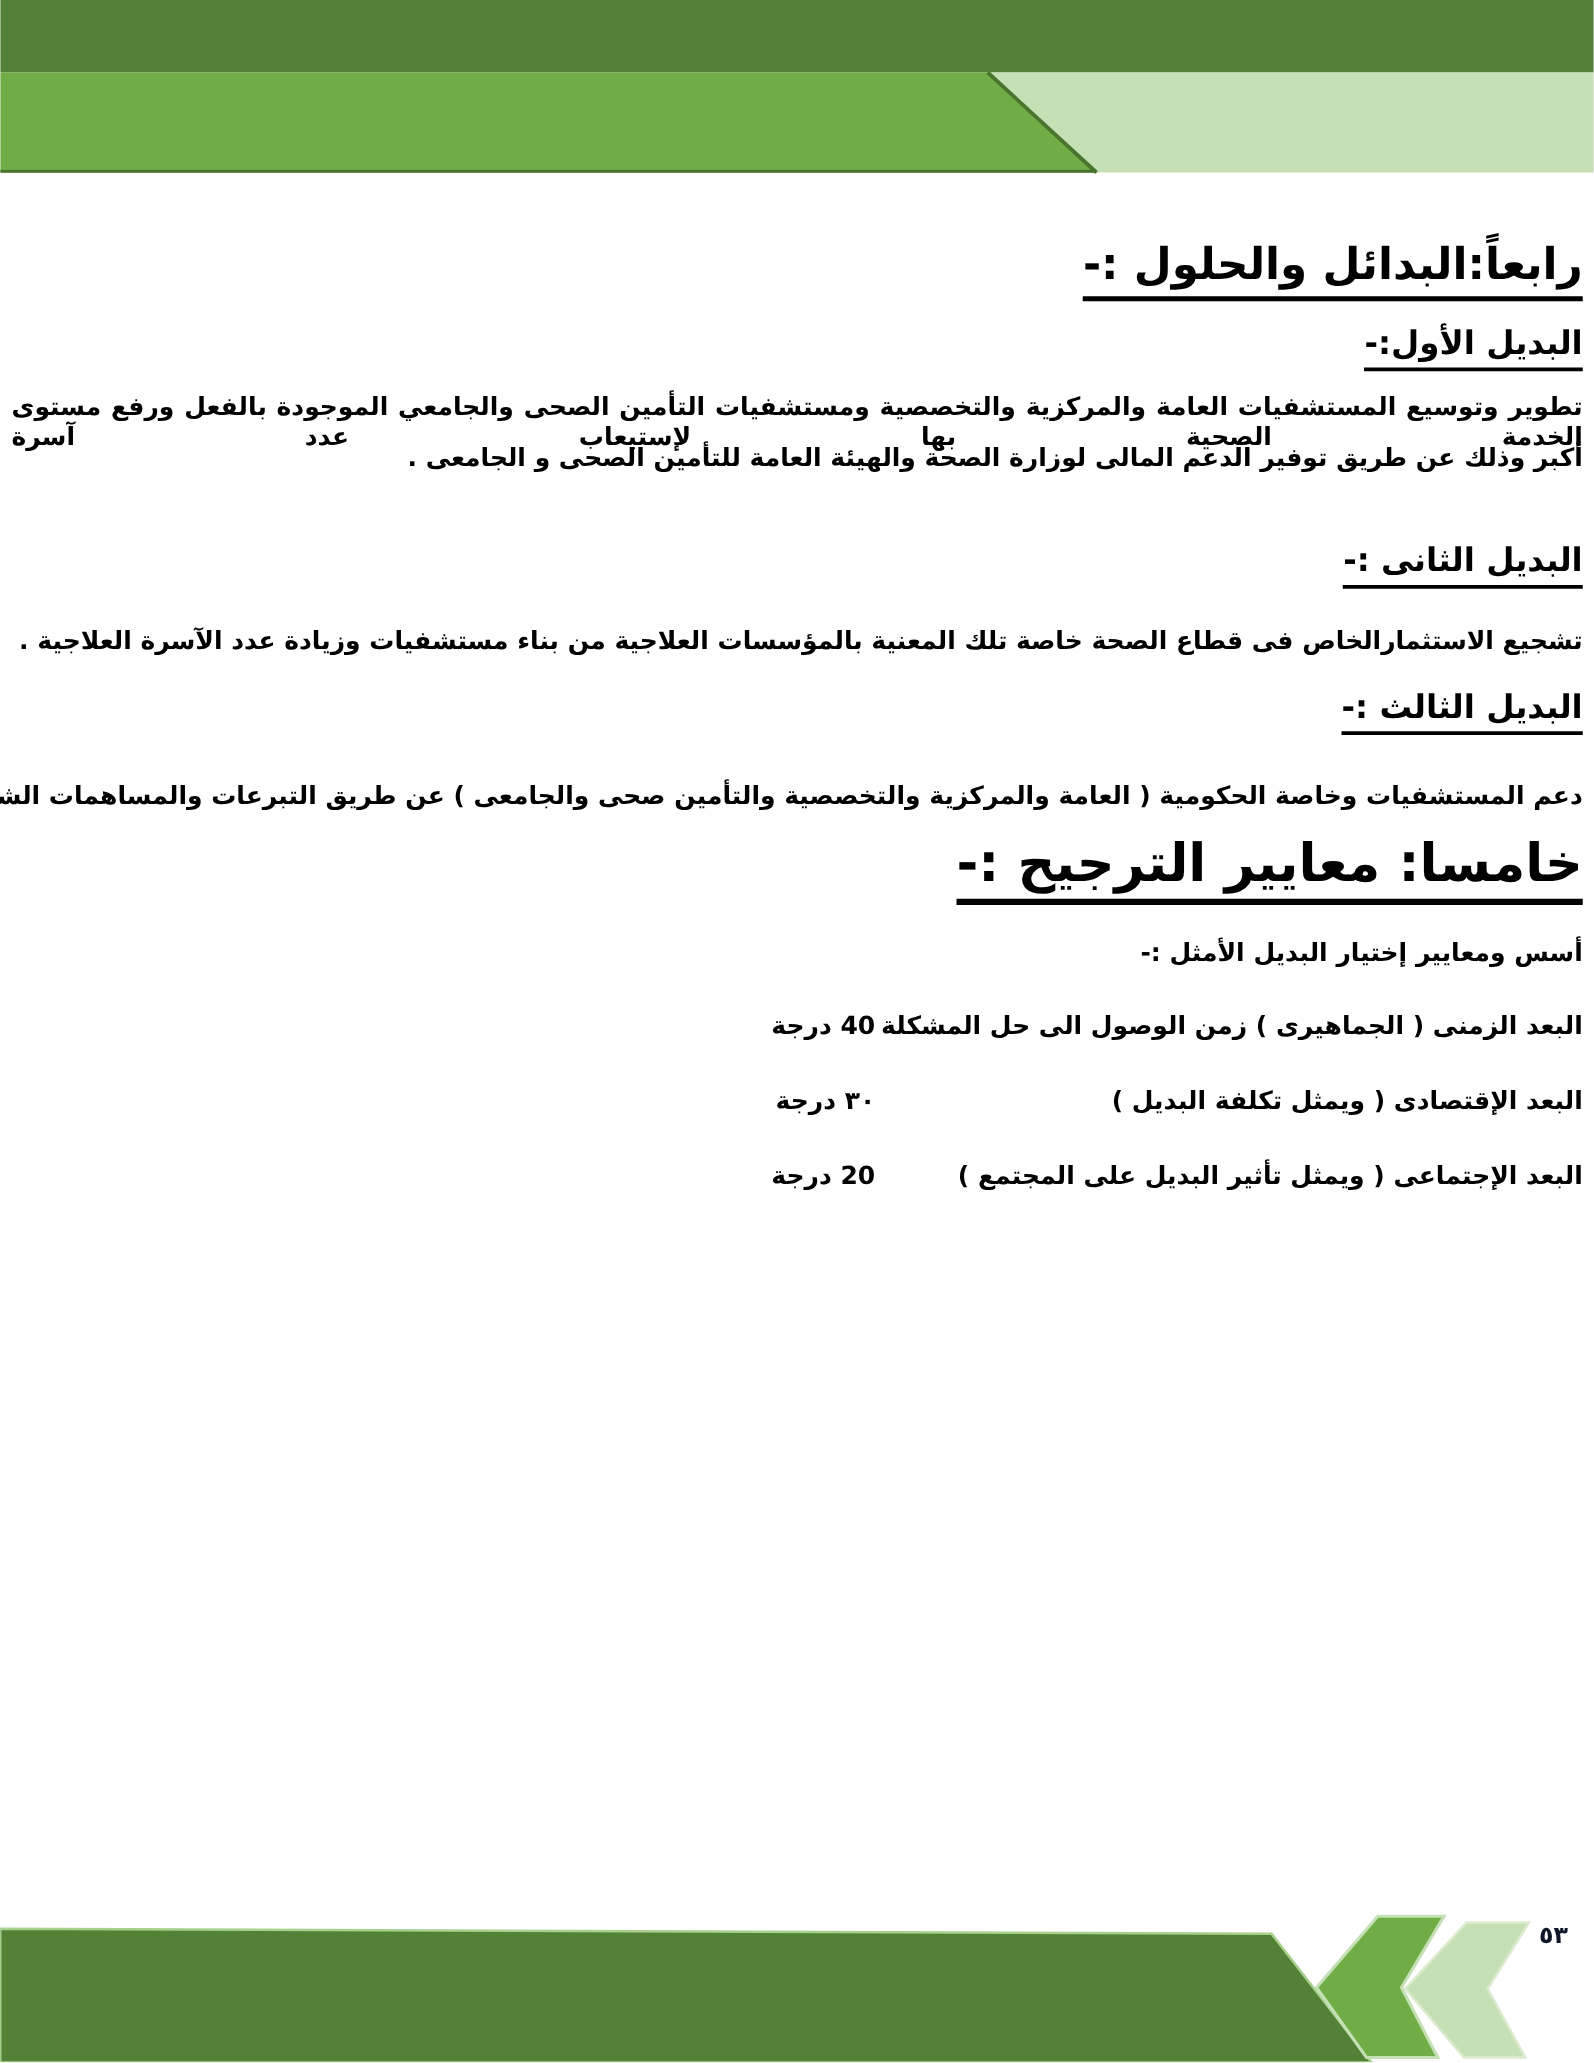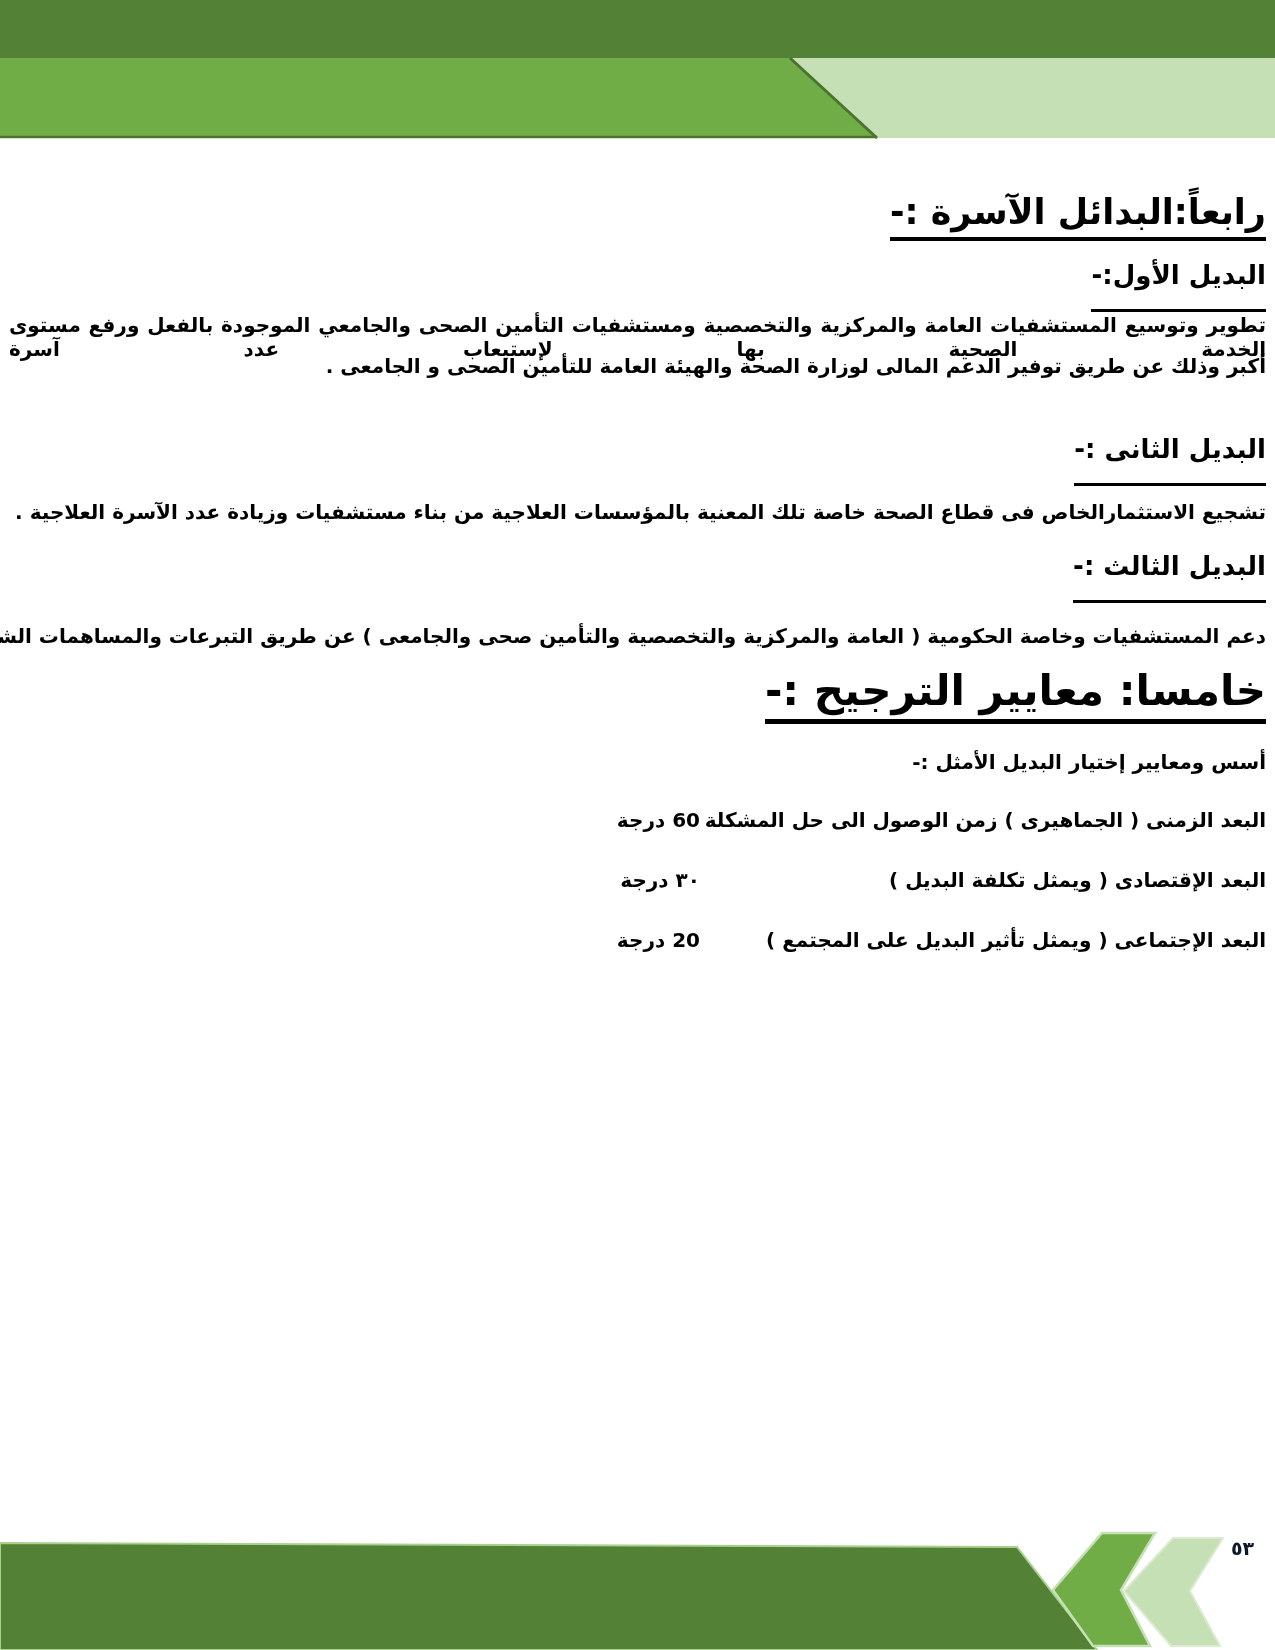--- a/index.html
+++ b/index.html
@@ -14,21 +14,21 @@
   }
   
   .deco{position:absolute;left:0;width:1275px;pointer-events:none;}
   .deco.header{top:0;height:150px;}
   .deco.footer{bottom:0;height:185px;}
   .deco svg{display:block;width:100%;height:100%;}
   
   .blk{position:absolute;right:9px;color:#000;white-space:nowrap;}
   .title{top:192px;font-size:35px;font-weight:bold;letter-spacing:0;
          border-bottom:4px solid #000;padding-bottom:5px;}
-  .alt-head{font-size:26px;font-weight:bold;border-bottom:3px solid #000;padding-bottom:19px;}
+  .alt-head{font-size:26px;font-weight:bold;border-bottom:3px solid #000;padding-bottom:4px;}
   .alt1-head{top:260px;}
   .alt2-head{top:434px;}
   .alt3-head{top:551px;margin-left:43px;}
   .body-line{font-size:20px;font-weight:bold;}
   .p1l1{top:313px;right:9px;left:9px;white-space:normal;
         text-align:justify;text-align-last:justify;}
   .p1l2{top:354px;}
   .p2{top:500px;}
   .p3{top:624px;}
   .crit-head{top:666px;font-size:42px;font-weight:bold;
@@ -51,38 +51,38 @@
   <div class="deco header">
     <svg viewBox="0 0 1275 150" preserveAspectRatio="none">
       <rect x="0" y="0" width="1275" height="58" fill="#538135"></rect>
       <polygon points="0,58 790,58 877,138 0,138" fill="#70AD47"></polygon>
       <polygon points="790,58 1275,58 1275,138 877,138" fill="#C5E0B4"></polygon>
       <line x1="790" y1="58" x2="877" y2="138" stroke="#4a732e" stroke-width="3"></line>
       <line x1="0" y1="137" x2="877" y2="137" stroke="#4a732e" stroke-width="2.5"></line>
     </svg>
   </div>
 
-  <div class="blk title">رابعاً:البدائل الآسرة :-</div>
+  <div class="blk title">رابعاً:البدائل والحلول :-</div>
 
   <div class="blk alt-head alt1-head">البديل الأول:-</div>
   <div class="blk body-line p1l2">أكبر وذلك عن طريق توفير الدعم المالى لوزارة الصحة والهيئة العامة للتأمين الصحى و الجامعى .</div>
   <div class="blk body-line p1l1">تطوير وتوسيع المستشفيات العامة والمركزية والتخصصية ومستشفيات التأمين الصحى والجامعي الموجودة بالفعل ورفع مستوى الخدمة الصحية بها لإستيعاب عدد آسرة</div>
 
   <div class="blk alt-head alt2-head">البديل الثانى :-</div>
   <div class="blk body-line p2">تشجيع الاستثمارالخاص فى قطاع الصحة خاصة تلك المعنية بالمؤسسات العلاجية من بناء مستشفيات وزيادة عدد الآسرة العلاجية .</div>
 
   <div class="blk alt-head alt3-head">البديل الثالث :-</div>
   <div class="blk body-line p3">دعم المستشفيات وخاصة الحكومية ( العامة والمركزية والتخصصية والتأمين صحى والجامعى ) عن طريق التبرعات والمساهمات الشعبية .</div>
 
   <div class="blk crit-intro">أسس ومعايير إختيار البديل الأمثل :-</div>
   <div class="blk crit-head">خامسا: معايير الترجيح :-</div>
 
   <div class="crit-row row1">
     <span class="label">البعد الزمنى ( الجماهيرى ) زمن الوصول الى حل المشكلة</span>
-    <span class="score">60 درجة</span>
+    <span class="score">40 درجة</span>
   </div>
   <div class="crit-row row2">
     <span class="label">البعد الإقتصادى ( ويمثل تكلفة البديل )</span>
     <span class="score">٣٠ درجة</span>
   </div>
   <div class="crit-row row3">
     <span class="label">البعد الإجتماعى ( ويمثل تأثير البديل على المجتمع )</span>
     <span class="score">20 درجة</span>
   </div>
 

